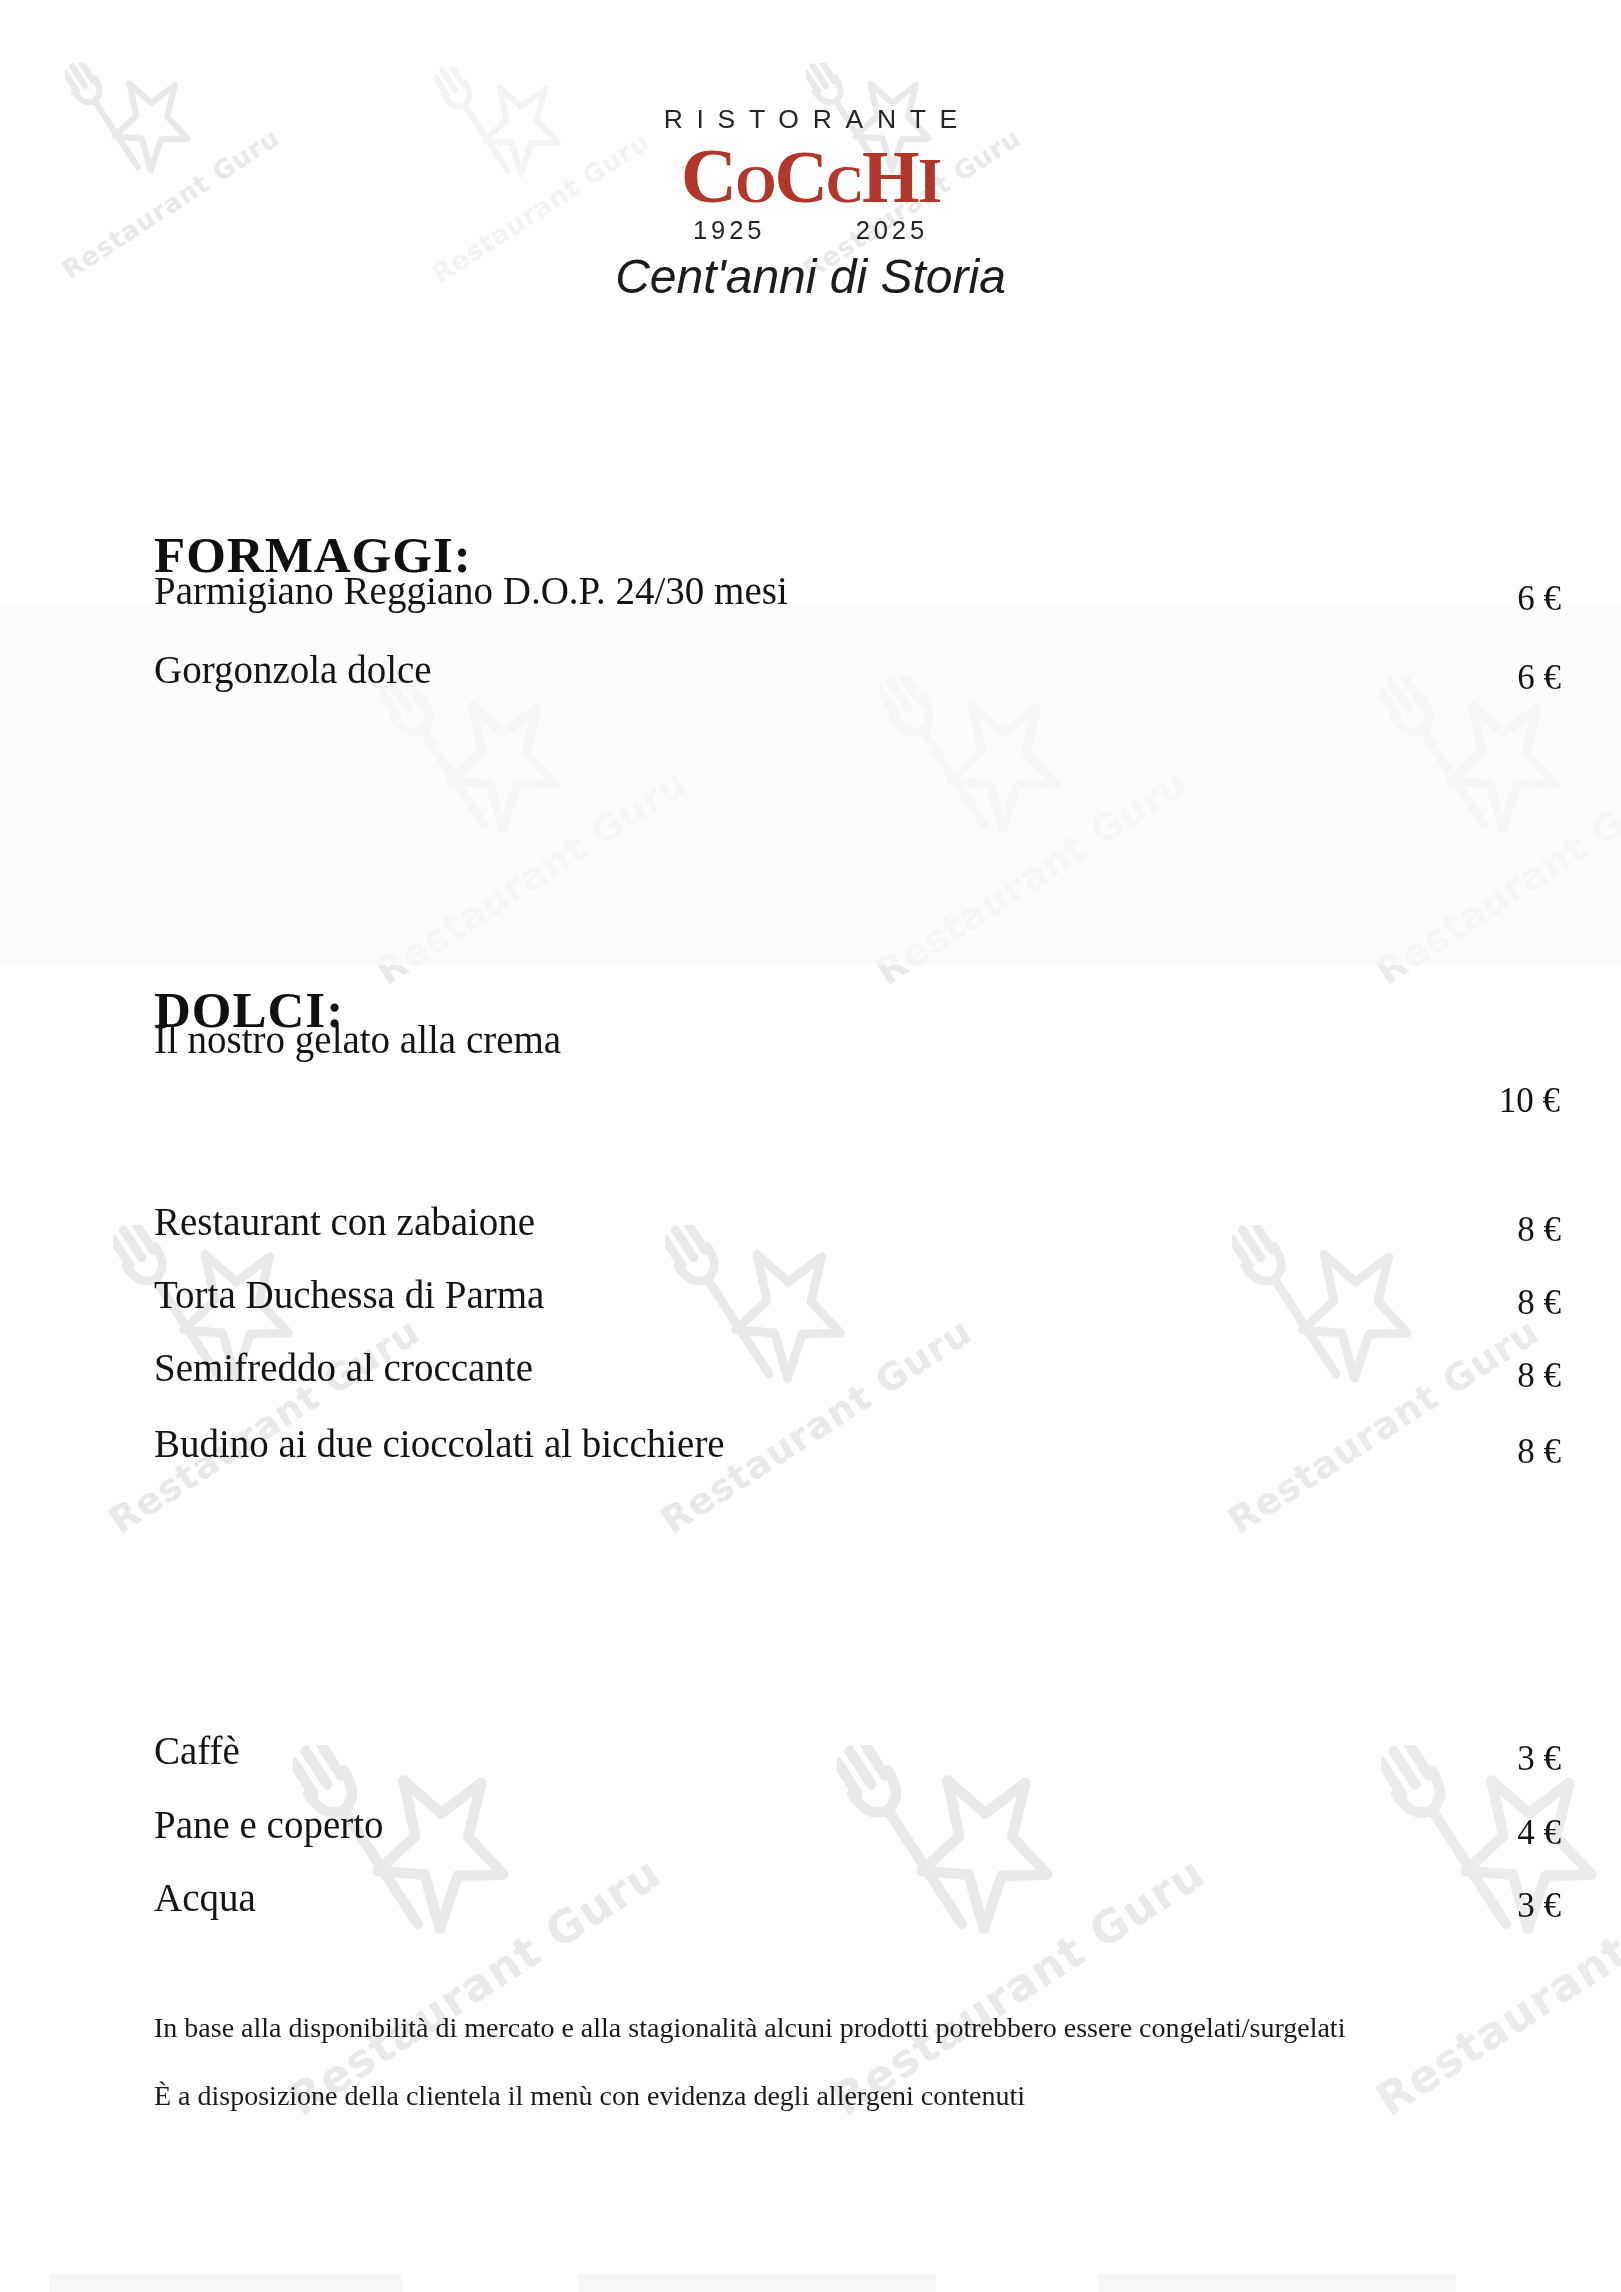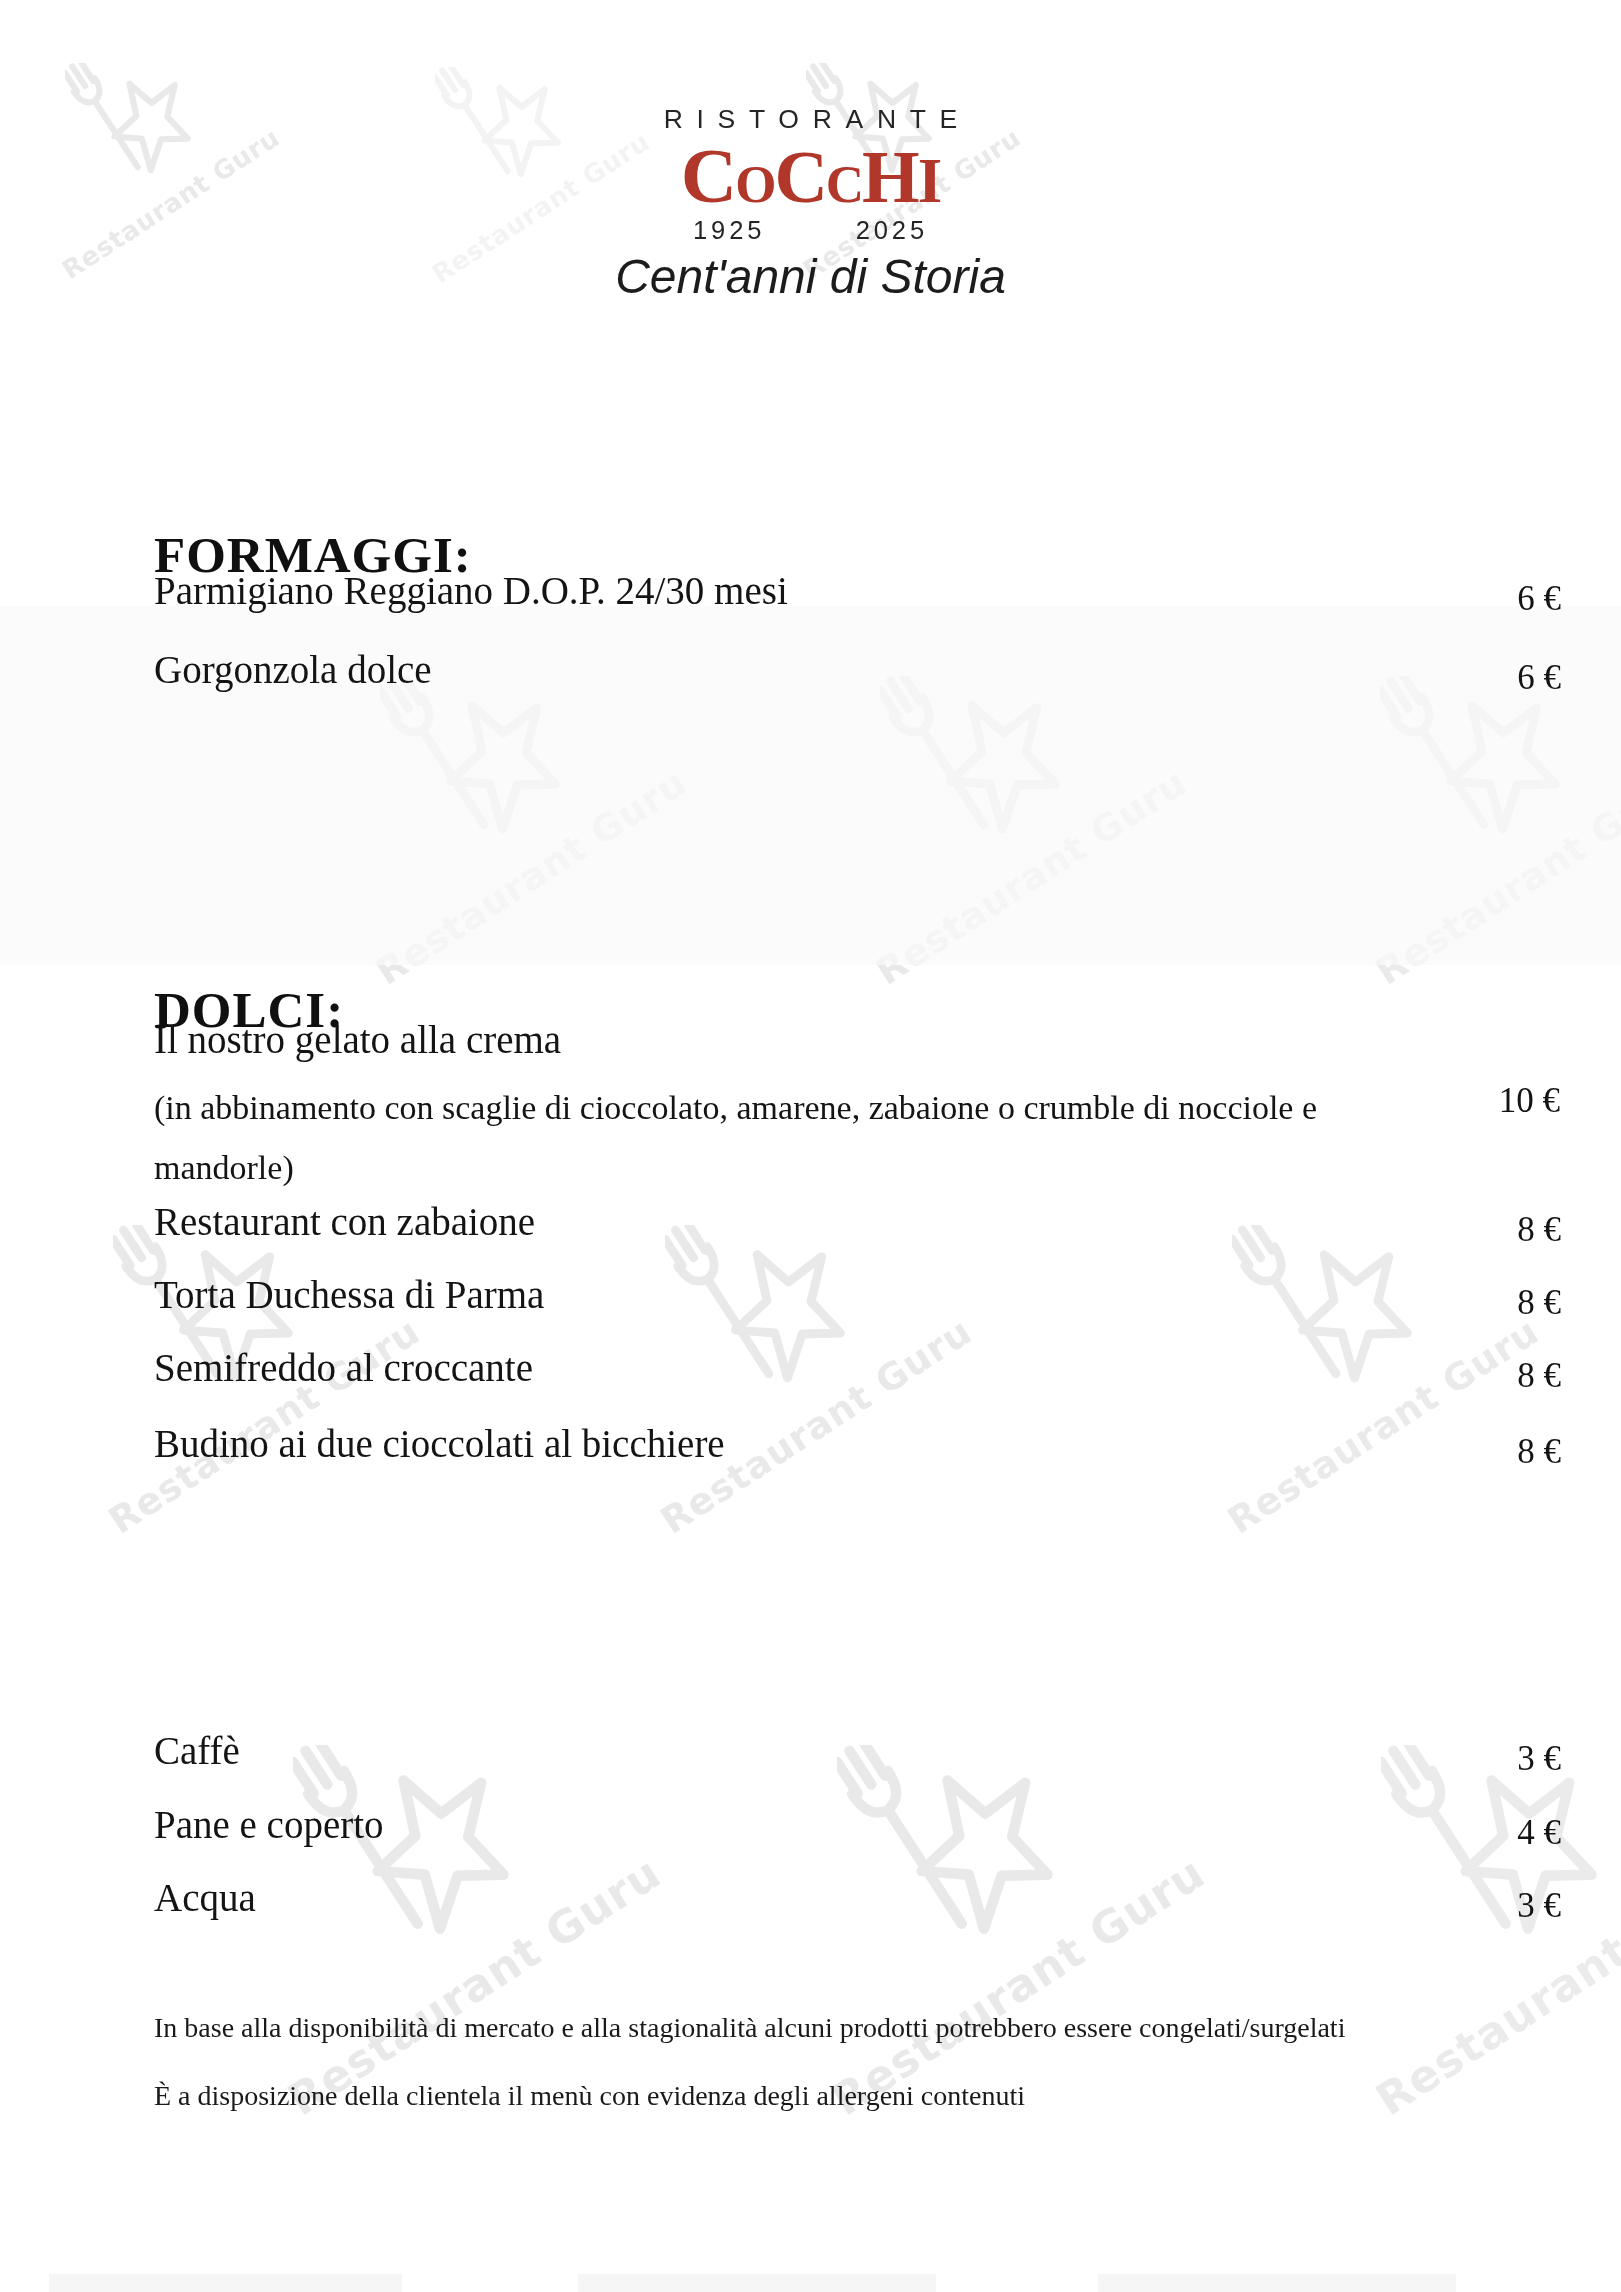--- a/index.html
+++ b/index.html
@@ -248,21 +248,20 @@
   <div class="row" style="top:647px;">
     <span class="item-name">Gorgonzola dolce</span>
     <span class="price">6 €</span>
   </div>
 
   <h2 class="section-title" style="top:939px;">DOLCI:</h2>
 
   <div class="row" style="top:1017px; width:1176px;">
     <span class="item-name">Il nostro gelato alla crema</span>
   </div>
-  <div class="desc" style="top:1078px;">(in abbinamento con scaglie di cioccolato, amarene, zabaione o crumble di nocciole e mandorle)</div>
   <span class="price-abs" style="top:1073px;">10 €</span>
 
   <div class="row" style="top:1199px;">
     <span class="item-name">Restaurant con zabaione</span>
     <span class="price">8 €</span>
   </div>
   <div class="row" style="top:1272px;">
     <span class="item-name">Torta Duchessa di Parma</span>
     <span class="price">8 €</span>
   </div>

